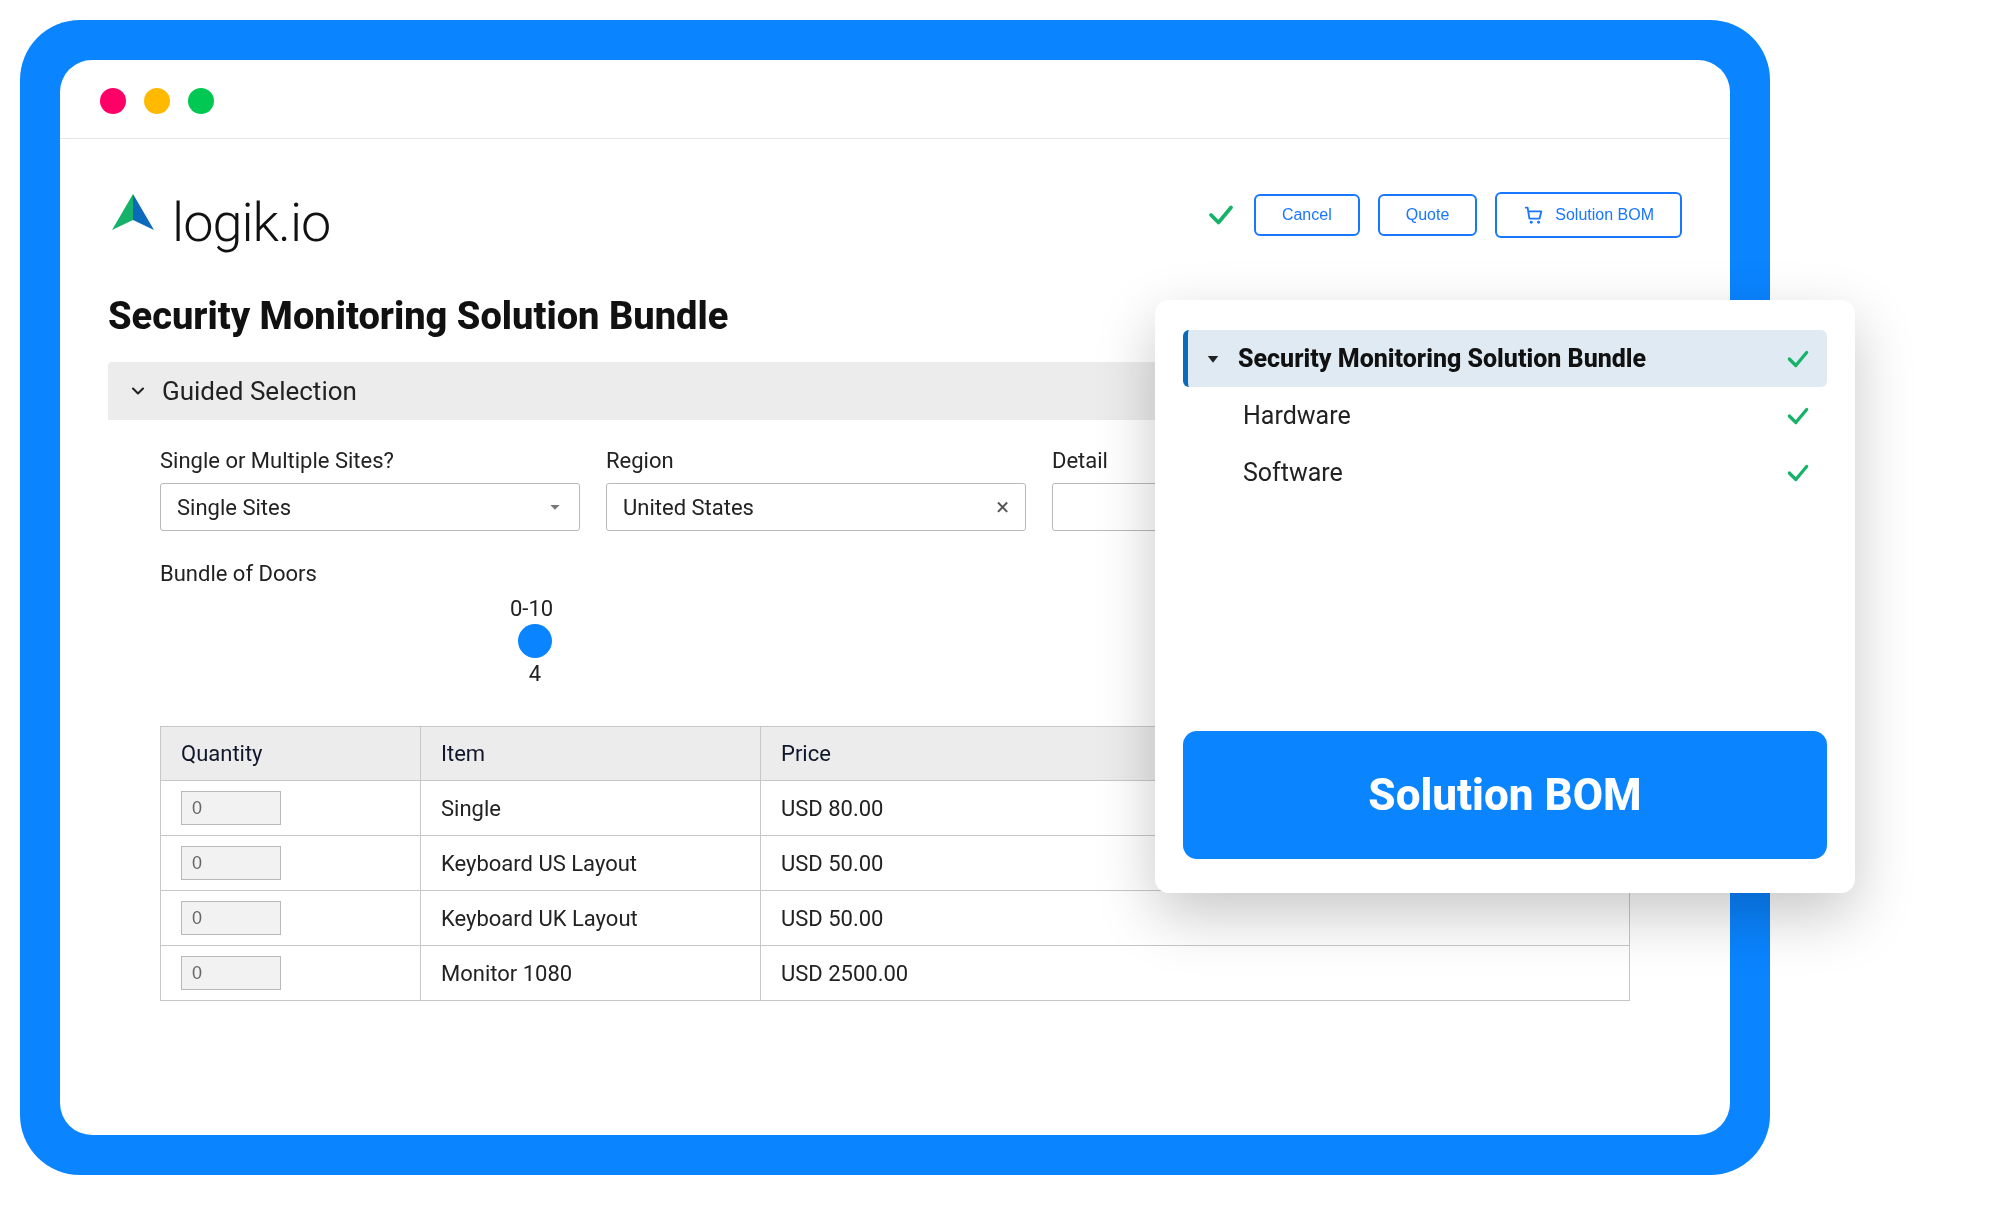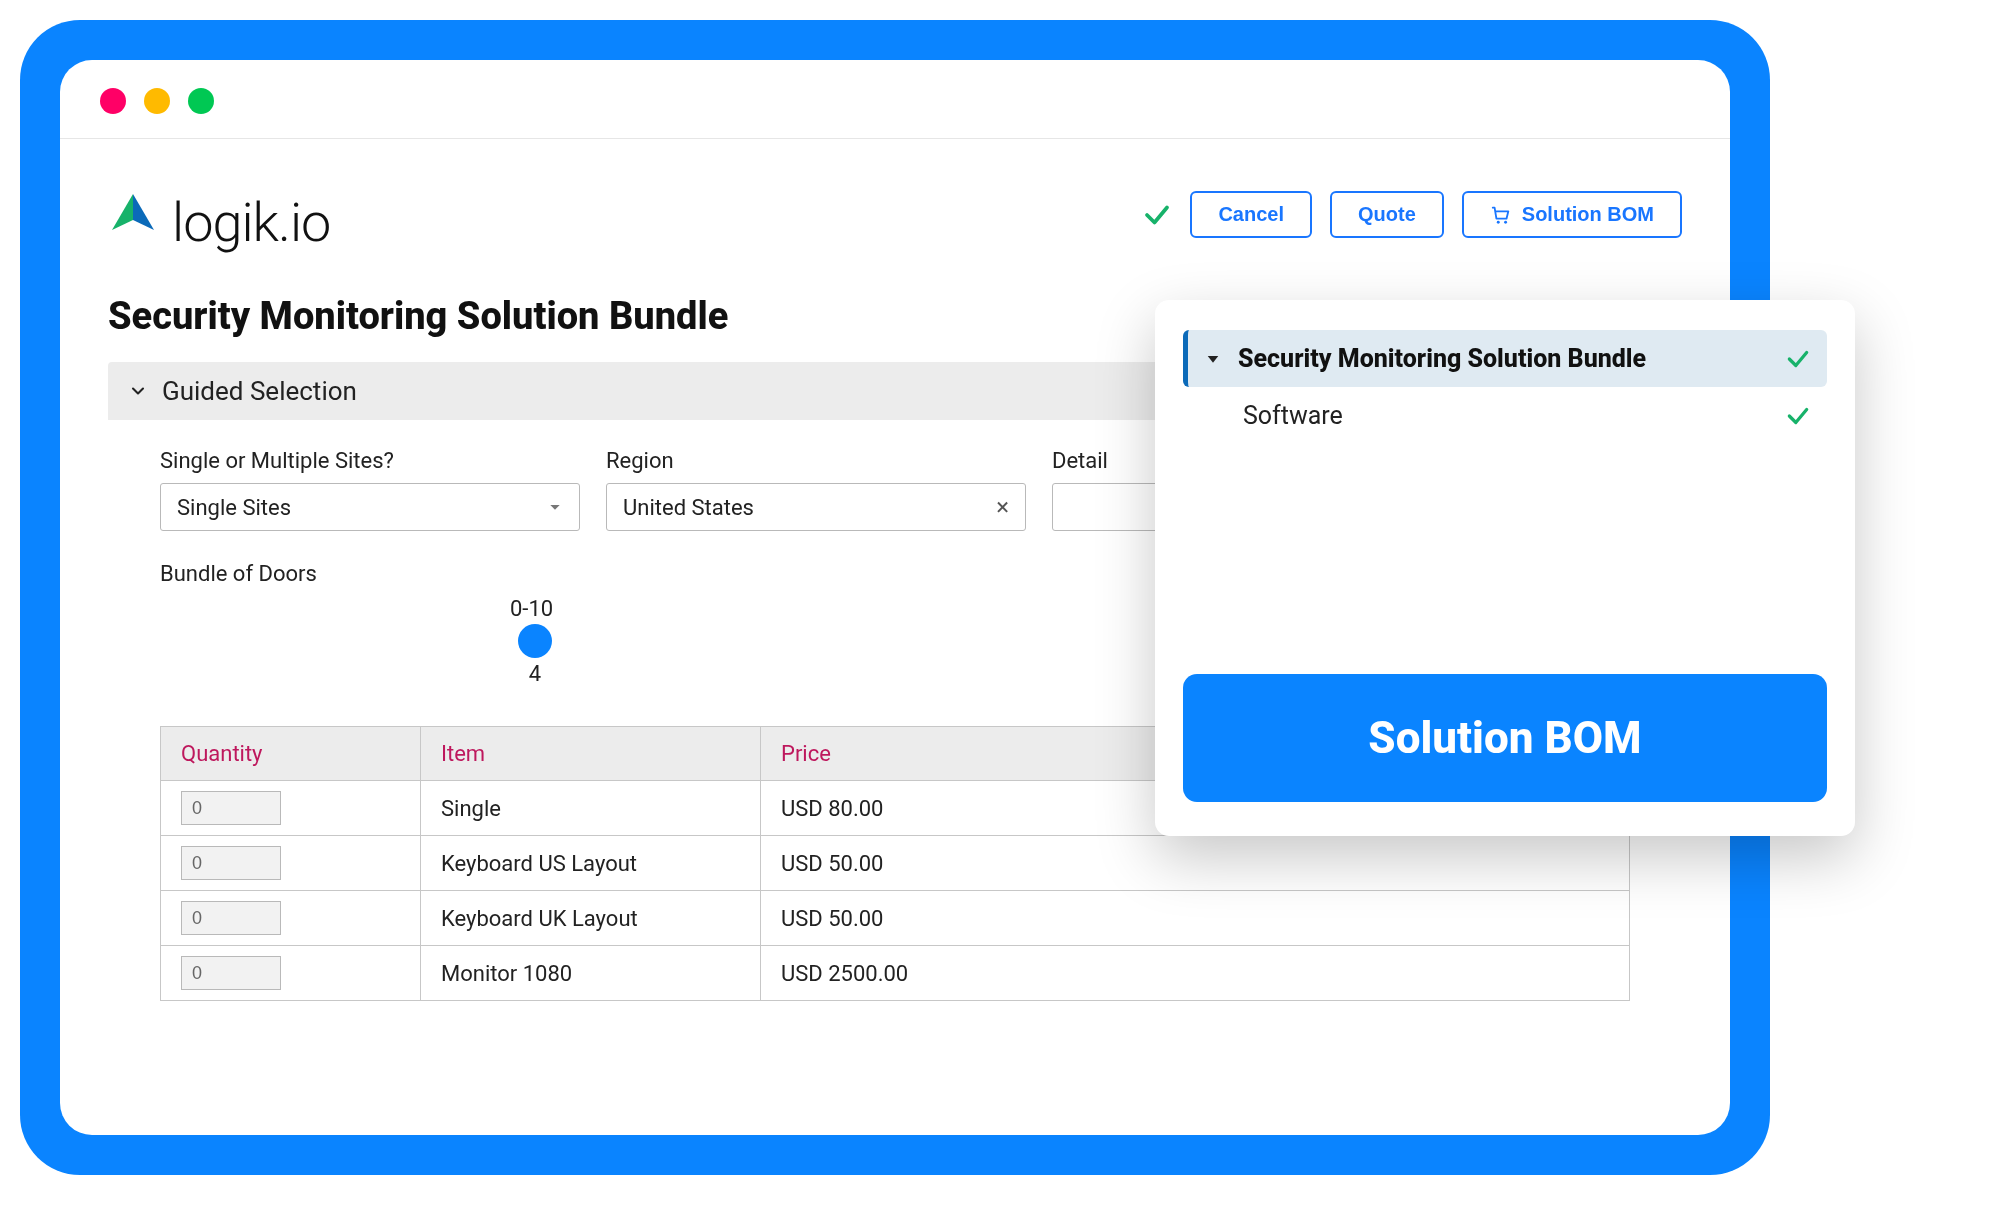--- a/index.html
+++ b/index.html
@@ -48,22 +48,22 @@
 .logo-mark { width: 50px; height: 50px; }
 .logo-text { font-size: 54px; font-weight: 300; letter-spacing: -1px; color: #111; margin-top: 16px; }
 .top-actions { display: flex; align-items: center; gap: 18px; }
 .check-lg svg { width: 30px; height: 30px; }
 .btn-outline {
   border: 2px solid #1976ff;
   color: #1976ff;
   background: #fff;
   border-radius: 6px;
   padding: 10px 26px;
-  font-size: 20px;
-  font-weight: 700;
+  font-size: 16px;
+  font-weight: 400;
   display: inline-flex;
   align-items: center;
   gap: 10px;
   cursor: pointer;
 }
 .cart-icon svg { width: 22px; height: 22px; }
 
 .content { padding: 20px 48px 0 48px; }
 .page-title { font-size: 38px; font-weight: 800; color: #111; margin-bottom: 24px; }
 
@@ -117,21 +117,21 @@
   transform: translate(-50%, -50%);
   width: 34px; height: 34px;
   background: #0a84ff;
   border-radius: 50%;
   left: 40%;
 }
 
 .table-wrap { padding: 40px 52px 0 52px; }
 table { width: 100%; border-collapse: collapse; border: 1px solid #c7c7c7; }
 th, td { border: 1px solid #c7c7c7; text-align: left; font-size: 22px; }
-th { background: #ececec; font-weight: 400; padding: 14px 20px; color: #be185d; }
+th { background: #ececec; font-weight: 400; padding: 14px 20px; color: #0f172a; }
 td { padding: 10px 20px; color: #222; }
 .qty-input {
   border: 1px solid #b9b9b9;
   background: #f2f2f2;
   width: 100px;
   height: 34px;
   padding: 0 10px;
   font-size: 18px;
   color: #666;
 }
@@ -333,20 +333,28 @@
       </span>
       <span>Security Monitoring Solution Bundle</span>
     </span>
     <span class="check">
       <svg viewBox="0 0 24 24" fill="none">
           <path d="M4 12 L10 18 L20 6" class="green-stroke" stroke-width="3" stroke-linecap="round" stroke-linejoin="round"></path>
         </svg>
     </span>
   </div>
   <div class="panel-row child">
+    <span>Hardware</span>
+    <span class="check">
+      <svg viewBox="0 0 24 24" fill="none">
+          <path d="M4 12 L10 18 L20 6" class="green-stroke" stroke-width="3" stroke-linecap="round" stroke-linejoin="round"></path>
+        </svg>
+    </span>
+  </div>
+  <div class="panel-row child">
     <span>Software</span>
     <span class="check">
       <svg viewBox="0 0 24 24" fill="none">
           <path d="M4 12 L10 18 L20 6" class="green-stroke" stroke-width="3" stroke-linecap="round" stroke-linejoin="round"></path>
         </svg>
     </span>
   </div>
   <div class="panel-gap"></div>
   <div class="panel-cta">
     <span>Solution BOM</span>

